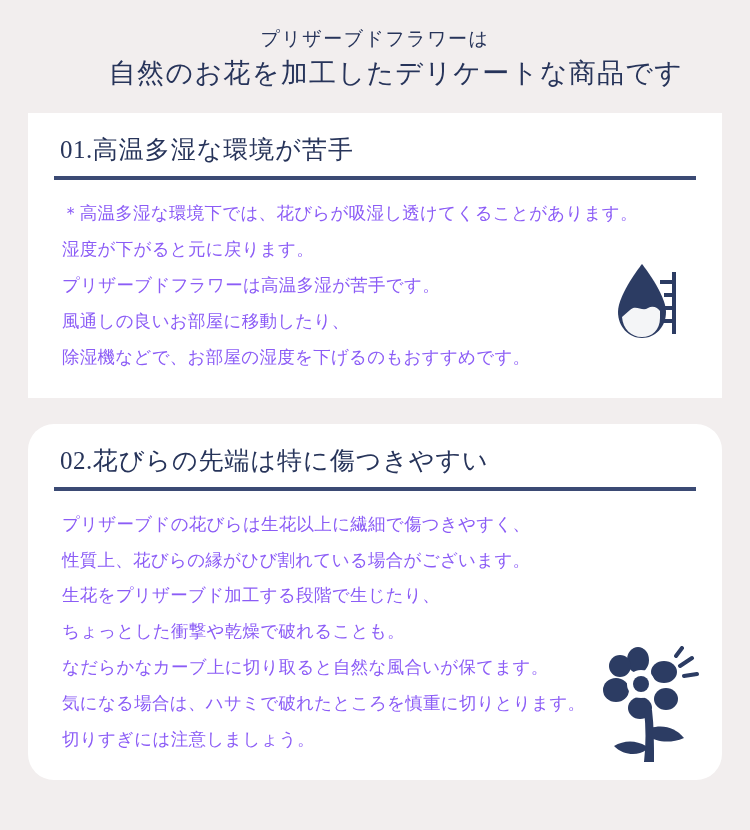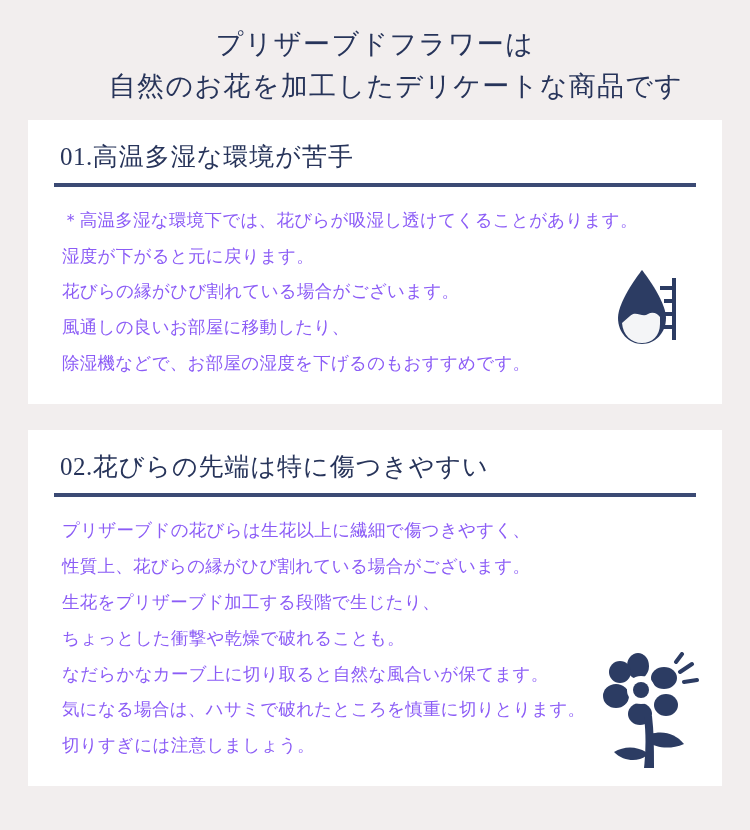--- a/index.html
+++ b/index.html
@@ -22,42 +22,42 @@
     padding: 0;
   }
   
   .headline {
     text-align: center;
     color: #27345a;
     letter-spacing: 0.09em;
     padding-top: 24px;
   }
   .headline .line1 {
-    font-size: 27px;
+    font-size: 19px;
     line-height: 1.55;
     display: block;
   }
   .headline .line2 {
     font-size: 27px;
     line-height: 1.55;
     display: block;
     letter-spacing: 0.05em;
     margin-left: 42px;
   }
   
   .card {
     position: relative;
     background: #ffffff;
     margin: 0 28px;
     box-sizing: border-box;
     padding: 18px 26px 22px 26px;
     overflow: hidden;
   }
-  .card.first { margin-top: 12px; }
-  .card.second { margin-top: 26px; }
+  .card.first { margin-top: 18px; }
+  .card.second { margin-top: 26px; border-radius: 26px; }
 
   .card-title {
     font-size: 25px;
     letter-spacing: 0.04em;
     color: #27345a;
     padding: 2px 0 10px 6px;
     white-space: nowrap;
   }
   .card-title .num {
     letter-spacing: 0.02em;
@@ -108,21 +108,21 @@
   </div>
 
   <div class="card first">
     <div class="card-title">
       <span class="num">01.</span><span>高温多湿な環境が苦手</span>
     </div>
     <div class="title-rule"></div>
     <div class="body-text">
       <div>＊高温多湿な環境下では、花びらが吸湿し透けてくることがあります。</div>
       <div>湿度が下がると元に戻ります。</div>
-      <div>花びらの縁がひび割れている場合がございます。</div>
+      <div>プリザーブドフラワーは高温多湿が苦手です。</div>
       <div>風通しの良いお部屋に移動したり、</div>
       <div>除湿機などで、お部屋の湿度を下げるのもおすすめです。</div>
     </div>
     <svg class="icon-humidity" viewBox="0 0 80 86">
       <path d="M34 4 C34 4 10 34 10 52 C10 67 21 78 34 78 C47 78 58 67 58 52 C58 34 34 4 34 4 Z" fill="#2c3c63"></path>
       <path d="M22 50 C28 44 34 52 40 48 C45 45 50 48 52 51 L52 58 C52 70 44 77 34 77 C23 77 15 69 14 57 Z" fill="#ffffff" opacity="0.95"></path>
       <rect x="64" y="12" width="4" height="62" fill="#2c3c63"></rect>
       <rect x="52" y="20" width="12" height="4" fill="#2c3c63"></rect>
       <rect x="56" y="33" width="8" height="4" fill="#2c3c63"></rect>
       <rect x="52" y="46" width="12" height="4" fill="#2c3c63"></rect>

